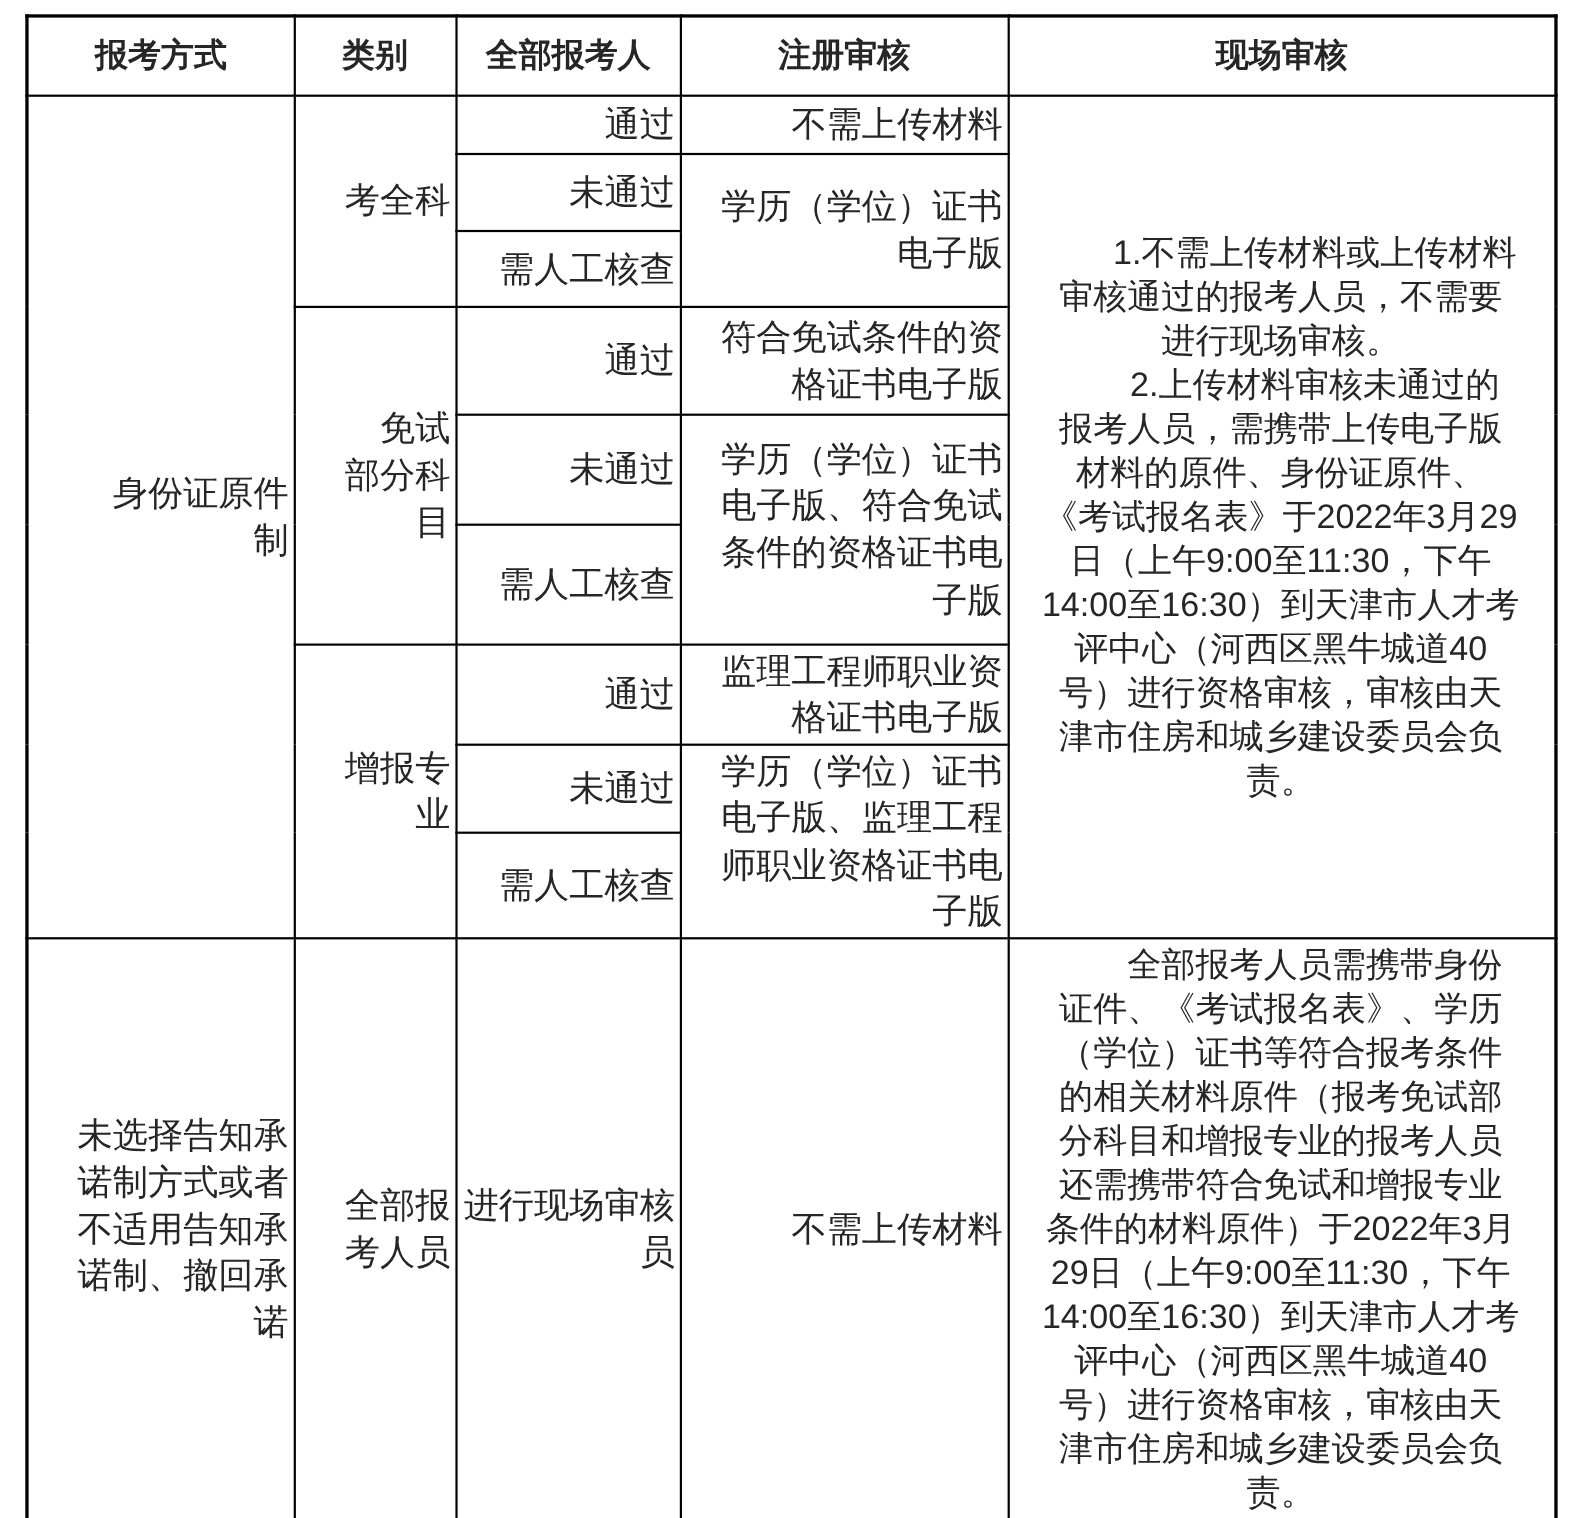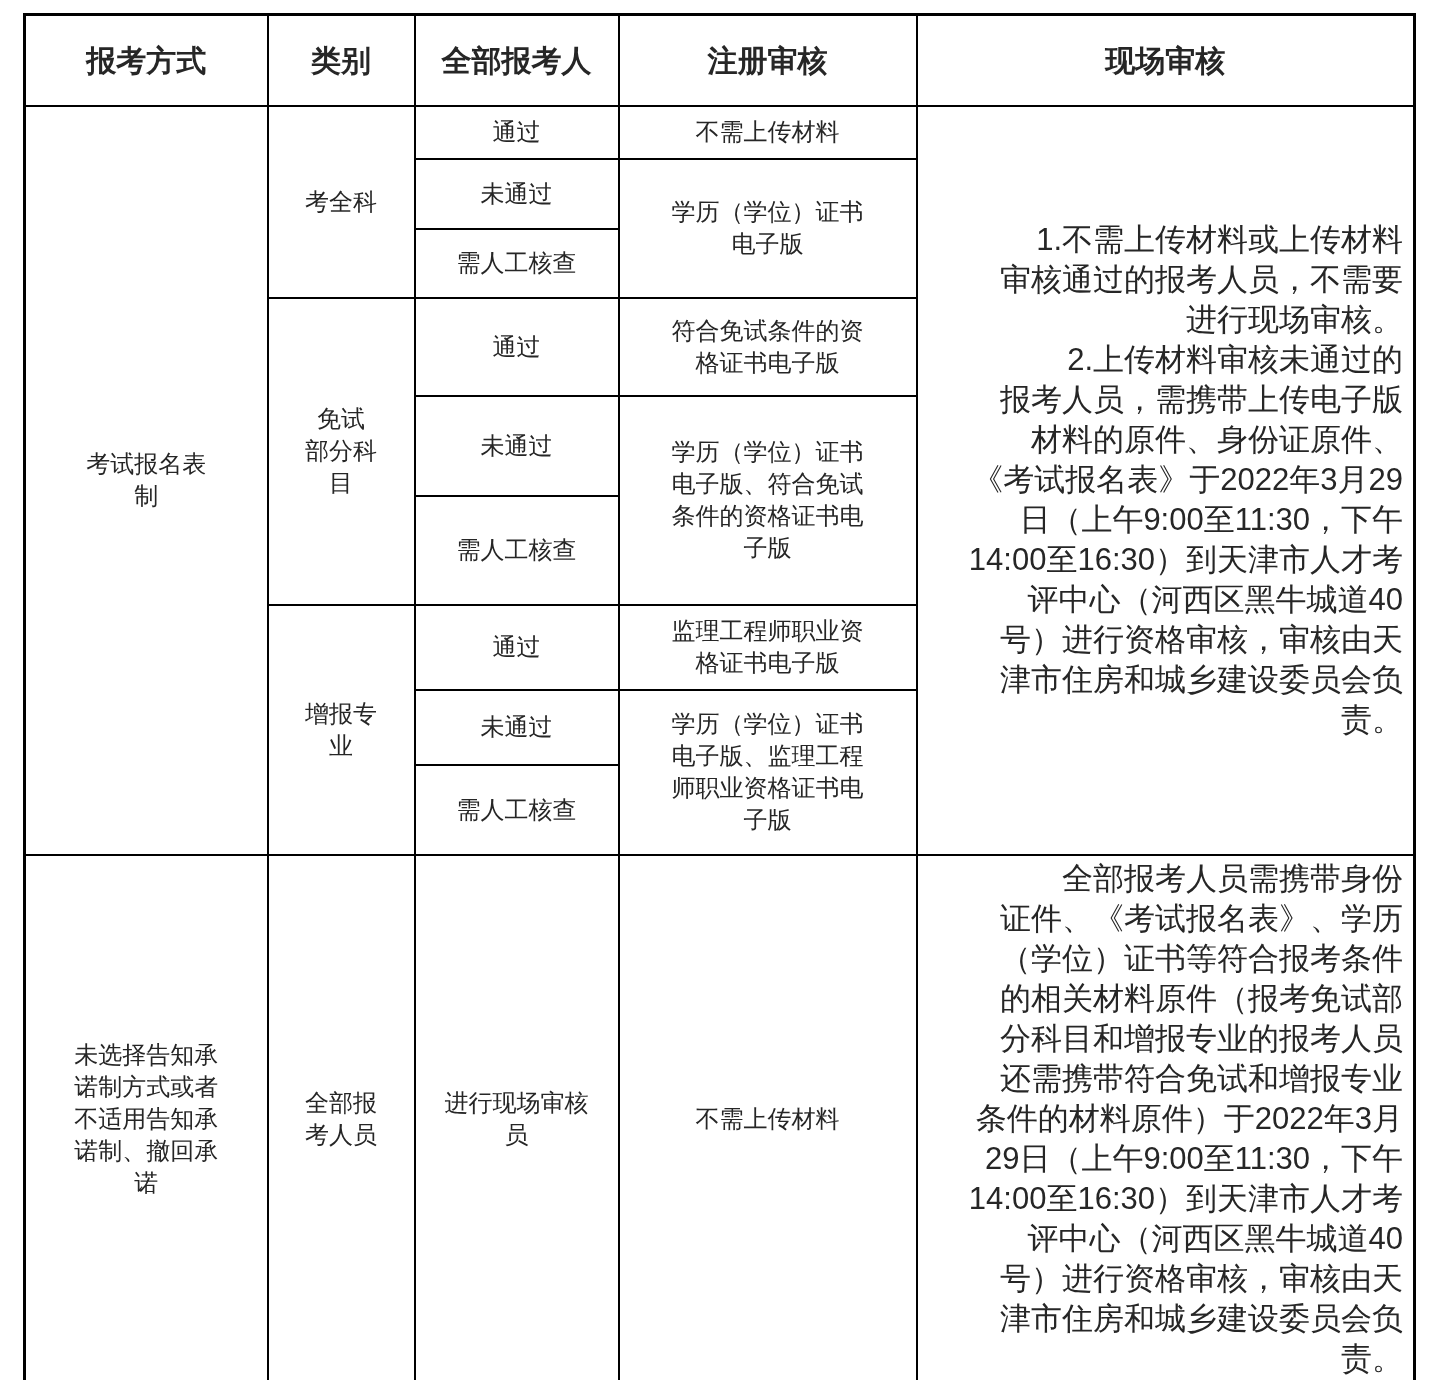--- a/index.html
+++ b/index.html
@@ -27,51 +27,51 @@
   col.c5{width:498px;}
   th,td{
     border:2px solid var(--border);
     text-align:center;vertical-align:middle;
     white-space:pre-line;
     padding:2px 4px;
     color:var(--text);
     overflow:hidden;
   }
   th{font-size:30px;font-weight:bold;line-height:1.3;}
-  td{font-size:24px;line-height:1.33;}
+  td{font-size:32px;line-height:1.33;text-align:right;}
   td.bold{font-weight:normal;}
   td.onsite{
-    text-align:right;
+    text-align:center;
     font-size:31px;line-height:40px;
     padding:2px 10px 2px 8px;
   }
 </style>
 </head>
 <body>
 
 <table class="review">
   <colgroup>
     <col class="c1">
       <col class="c2">
       <col class="c3">
       <col class="c4">
       <col class="c5">
   </colgroup>
   <thead>
-    <tr style="height:91px">
+    <tr style="height:72px">
       <th>报考方式</th>
       <th>类别</th>
       <th>全部报考人</th>
       <th>注册审核</th>
       <th>现场审核</th>
     </tr>
   </thead>
   <tbody>
     <tr style="height:53px">
-      <td class="bold" rowspan="9">考试报名表
+      <td class="bold" rowspan="9">身份证原件
 制</td>
       <td class="bold" rowspan="3">考全科</td>
       <td>通过</td>
       <td>不需上传材料</td>
       <td class="onsite" rowspan="9">　　1.不需上传材料或上传材料
 审核通过的报考人员，不需要
 进行现场审核。
 　　2.上传材料审核未通过的
 报考人员，需携带上传电子版
 材料的原件、身份证原件、

